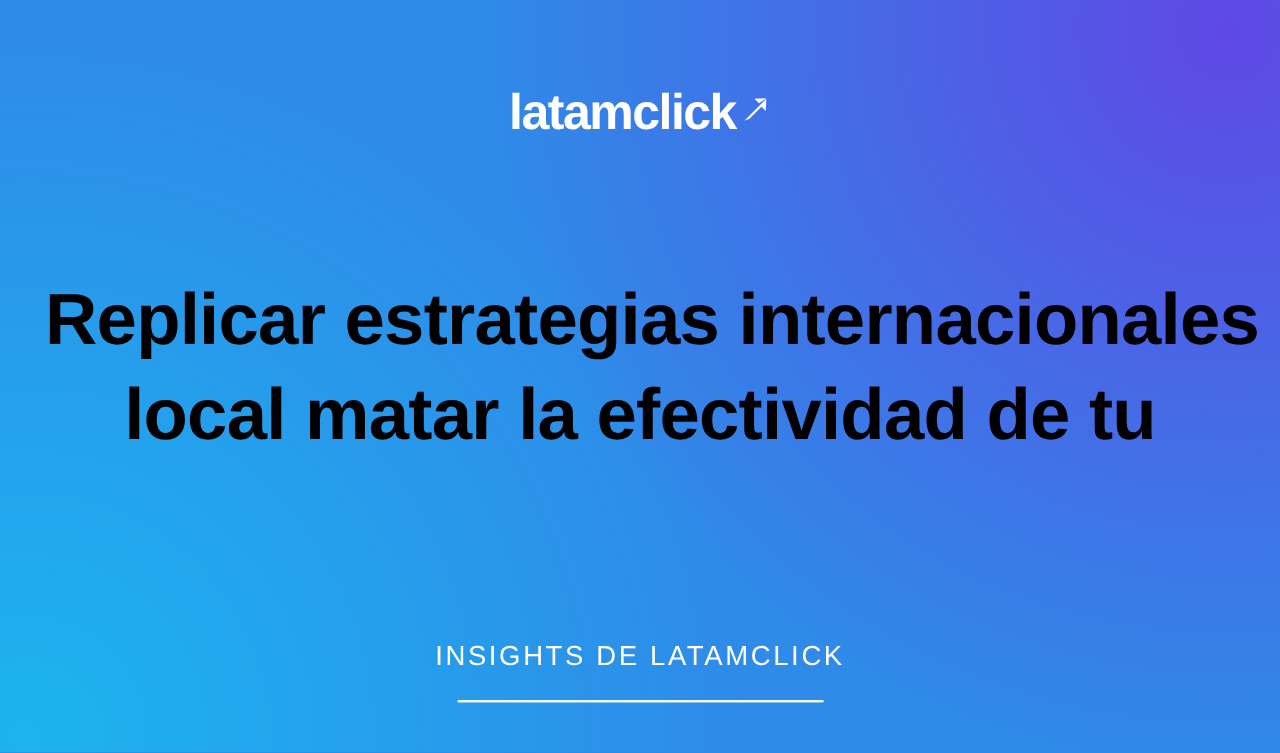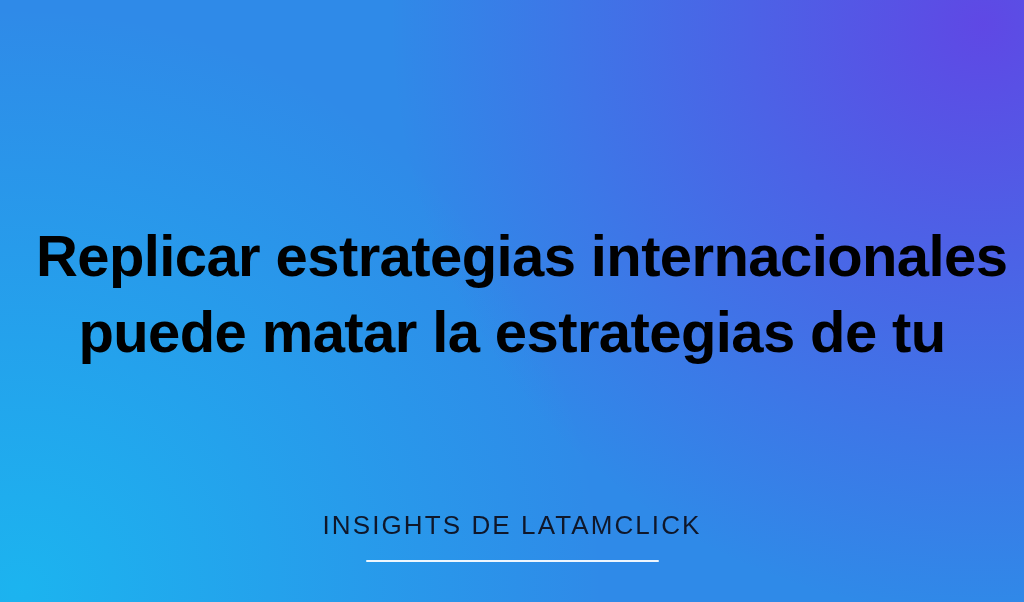--- a/index.html
+++ b/index.html
@@ -107,23 +107,23 @@
 
   .headline-line { display: block; white-space: nowrap; }
 
   
   .kicker {
     position: absolute;
     top: 512px;
     left: 0;
     width: 100%;
     text-align: center;
-    color: #0f172a;
+    color: #ffffff;
     font-family: "Liberation Sans", "DejaVu Sans", sans-serif;
-    font-size: 26px;
+    font-size: 22px;
     font-weight: 400;
     letter-spacing: 2.1px;
     line-height: 26px;
   }
 
   .divider-wrap {
     position: absolute;
     top: 560px;
     left: 0;
     width: 100%;
@@ -137,24 +137,35 @@
     background: rgba(255, 255, 255, 0.92);
     border-radius: 1px;
   }
 </style>
 </head>
 <body>
 
 <div class="slide">
   <div class="content">
 
+    <div class="logo-wrap">
+      <div class="logo">
+        <span class="logo-word">latamclick</span>
+        <span class="logo-mark">
+          <svg width="26" height="26" viewBox="0 0 26 26" aria-hidden="true">
+            <path d="M4.5 22.5 L22 5 L22 5 L21.6 14.8 L18.2 11.4 L8.6 21 Z" fill="#ffffff"></path>
+            <path d="M21.9 4.6 L12.6 5.0 L16.2 8.6 Z" fill="#ffffff"></path>
+          </svg>
+        </span>
+      </div>
+    </div>
 
     <h1 class="headline">
       <span class="headline-line">Replicar estrategias internacionales</span>
-      <span class="headline-line">puede matar la estrategias de tu</span>
+      <span class="headline-line">local matar la efectividad de tu</span>
     </h1>
 
     <div class="kicker">INSIGHTS DE LATAMCLICK</div>
 
     <div class="divider-wrap">
       <div class="divider"></div>
     </div>
 
   </div>
 </div>

